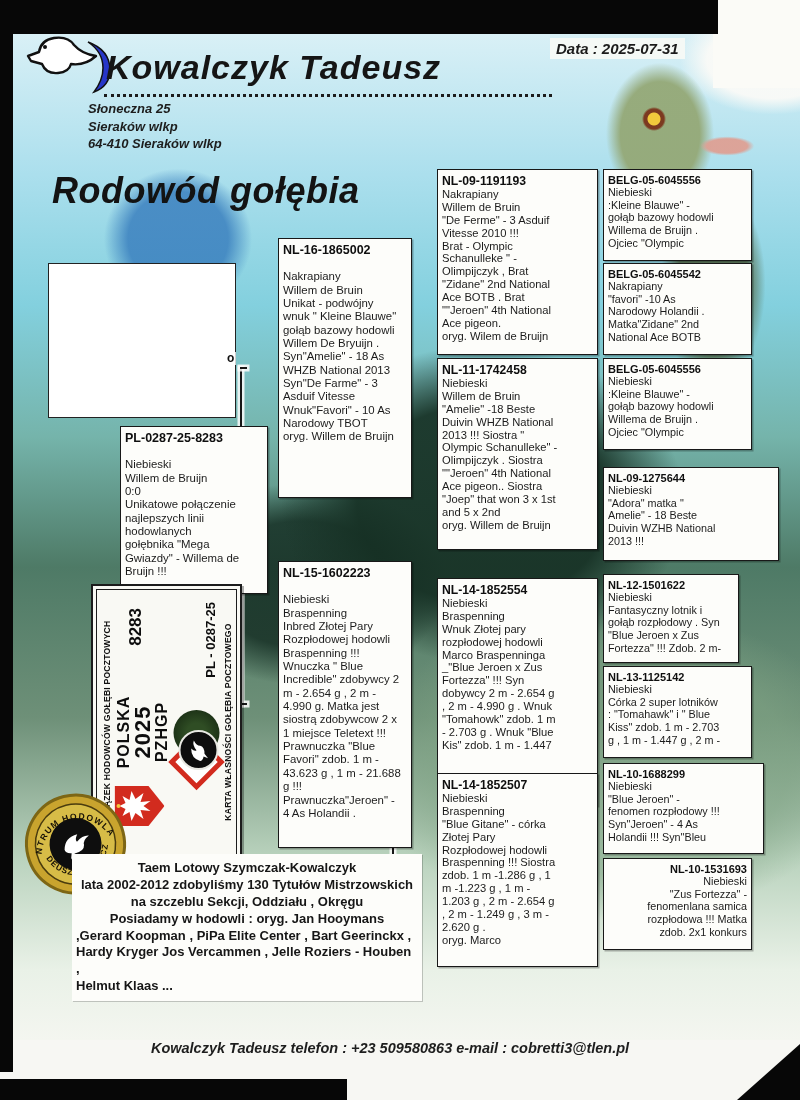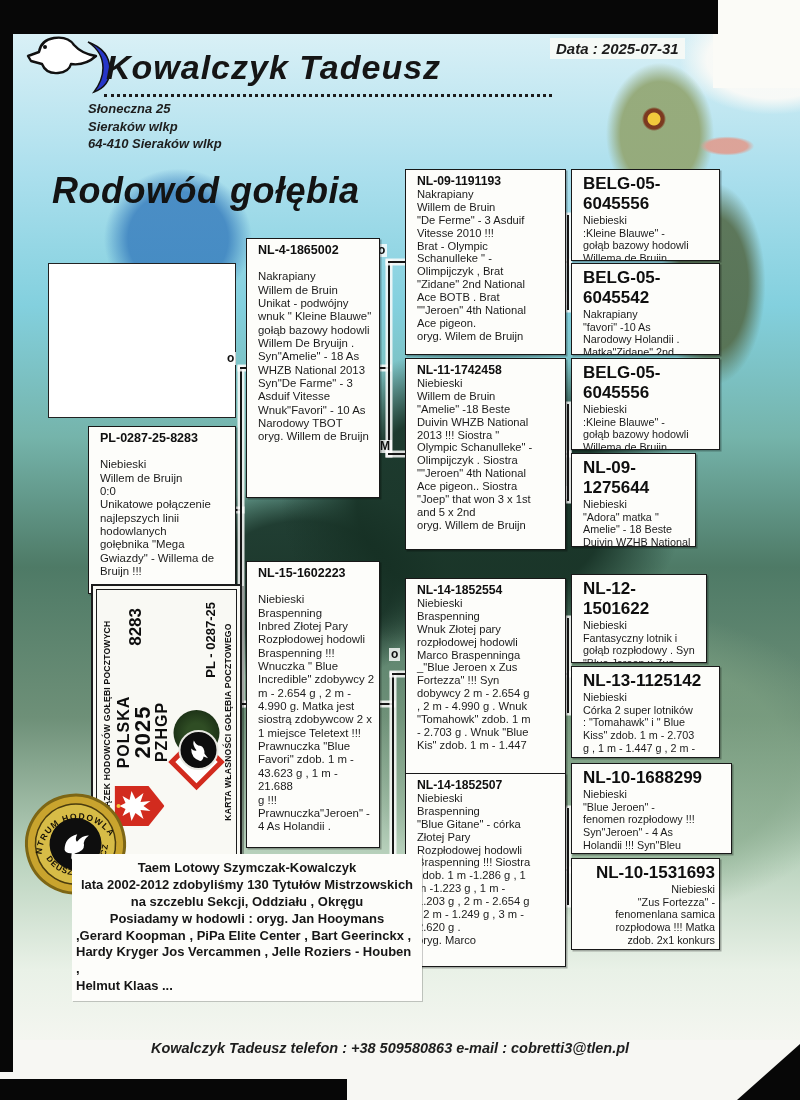--- a/index.html
+++ b/index.html
@@ -31,26 +31,26 @@
   .hdr-underline{position:absolute;left:104px;top:94px;width:448px;border-top:3px dotted #1c1c1c;}
   .hdr-address{position:absolute;left:88px;top:100px;font-size:13px;font-style:italic;font-weight:700;
                color:#1d1d1d;line-height:1.35;}
   .logo-bird{position:absolute;left:22px;top:30px;}
   .date-label{position:absolute;left:550px;top:38px;font-size:15px;font-style:italic;font-weight:600;
               color:#1c1c1c;background:rgba(250,250,246,.85);padding:2px 6px;}
   .doc-title{position:absolute;left:52px;top:170px;font-size:36px;font-weight:800;font-style:italic;
              color:#131313;letter-spacing:.5px;}
   
   .pbox{position:absolute;background:#fdfdfa;border:1.6px solid #181818;box-sizing:border-box;
-        padding:4px 4px 4px 11px;overflow:hidden;box-shadow:1.5px 1.5px 0 rgba(0,0,0,.28);}
+        padding:4px 4px 4px 4px;overflow:hidden;box-shadow:1.5px 1.5px 0 rgba(0,0,0,.28);margin-left:32px;}
   .pbox .ring{font-weight:700;color:#0f0f0f;}
   .pbox .btxt{white-space:pre-line;color:#1b1b1b;}
   .g2 .ring{font-size:12.5px;} .g2 .btxt{font-size:11.4px;line-height:1.17;}
   .g3 .ring{font-size:12.2px;} .g3 .btxt{font-size:11.2px;line-height:1.15;}
-  .g4 .ring{font-size:17px;} .g4 .btxt{font-size:10.8px;line-height:1.17;}
+  .g4 .ring{font-size:11px;} .g4 .btxt{font-size:10.8px;line-height:1.17;}
   .photo-frame{position:absolute;left:48px;top:263px;width:186px;height:153px;background:#fff;
                border:1.4px solid #222;}
   
   .hline,.vline{position:absolute;background:#161616;box-shadow:0 0 0 2.5px rgba(252,252,250,.85);}
   .hline{height:2px;} .vline{width:2px;}
   .marker{position:absolute;font-size:12px;font-weight:700;color:#101010;
           background:rgba(255,255,255,.8);padding:0 2px;line-height:13px;}
   
   .card{position:absolute;left:91px;top:584px;width:147px;height:272px;background:#f9f9f4;
         border:2px solid #1c1c1c;box-shadow:2px 2px 0 rgba(0,0,0,.3);}
@@ -163,21 +163,21 @@
 0:0
 Unikatowe połączenie
 najlepszych linii
 hodowlanych
 gołębnika "Mega
 Gwiazdy" - Willema de
 Bruijn !!!</div>
 </div>
 
 <div class="pbox g2" style="left:246px;top:238px;width:134px;height:260px;">
-  <div class="ring">NL-4-1865002</div>
+  <div class="ring">NL-16-1865002</div>
   <div class="btxt">
 Nakrapiany
 Willem de Bruin
 Unikat - podwójny
 wnuk " Kleine Blauwe"
 gołąb bazowy hodowli
 Willem De Bryuijn .
 Syn"Amelie" - 18 As
 WHZB National 2013
 Syn"De Farme" - 3
@@ -286,21 +286,21 @@
 National Ace BOTB</div>
 </div>
 <div class="pbox g4" style="left:571px;top:358px;width:149px;height:92px;">
   <div class="ring">BELG-05-6045556</div>
   <div class="btxt">Niebieski
 :Kleine Blauwe" -
 gołąb bazowy hodowli
 Willema de Bruijn .
 Ojciec "Olympic</div>
 </div>
-<div class="pbox g4" style="left:571px;top:453px;width:125px;height:94px;">
+<div class="pbox g4" style="left:571px;top:467px;width:176px;height:94px;">
   <div class="ring">NL-09-1275644</div>
   <div class="btxt">Niebieski
 "Adora"  matka "
 Amelie" - 18 Beste
 Duivin WZHB  National
 2013 !!!</div>
 </div>
 <div class="pbox g4" style="left:571px;top:574px;width:136px;height:89px;">
   <div class="ring">NL-12-1501622</div>
   <div class="btxt">Niebieski
@@ -386,13 +386,13 @@
 <div class="team-note">
   <div class="team-line">Taem Lotowy Szymczak-Kowalczyk</div>
   <div class="team-line">lata 2002-2012  zdobyliśmy  130 Tytułów Mistrzowskich</div>
   <div class="team-line">na szczeblu Sekcji, Oddziału , Okręgu</div>
   <div class="team-line">Posiadamy w hodowli : oryg. Jan Hooymans</div>
   <div class="team-line left">,Gerard Koopman , PiPa Elite Center , Bart Geerinckx ,</div>
   <div class="team-line left">Hardy Kryger  Jos Vercammen , Jelle Roziers - Houben ,</div>
   <div class="team-line left">Helmut Klaas ...</div>
 </div>
 
-<div class="footer">Kowalczyk Tadeusz   telefon : +38 509580863   e-mail : cobretti3@tlen.pl</div>
+<div class="footer">Kowalczyk Tadeusz   telefon : +23 509580863   e-mail : cobretti3@tlen.pl</div>
 
 </body></html>

